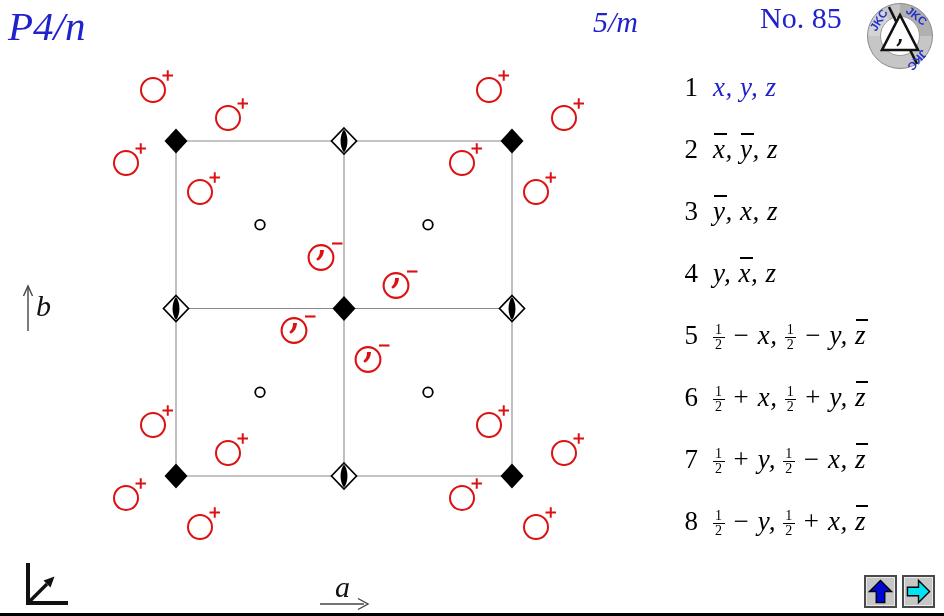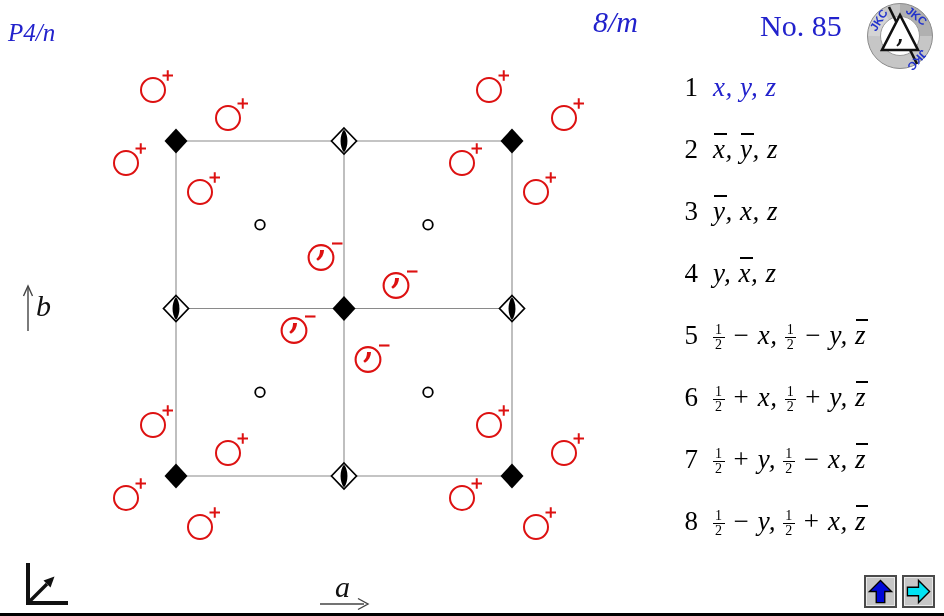--- a/index.html
+++ b/index.html
@@ -1,23 +1,23 @@
 <!DOCTYPE html>
 <html><head>
 <meta charset="utf-8">
 <style>
   html,body{margin:0;padding:0;background:#fff;}
   #screen{position:relative;width:944px;height:616px;background:#ffffff;overflow:hidden;
           font-family:"Liberation Serif","DejaVu Serif",serif;}
-  .hdr{position:absolute;top:19px;font-size:25px;color:#2222cc;white-space:nowrap;}
+  .hdr{position:absolute;top:2px;font-size:41px;color:#2222cc;white-space:nowrap;}
   .it{font-style:italic;}
   #title-short{left:8px;}
   #title-full{left:262px;}
   #point-group{left:593px;top:5px;font-size:30px;}
-  #sg-number{left:760px;top:9px;font-size:30px;font-style:normal;}
+  #sg-number{left:760px;top:1px;font-size:30px;font-style:normal;}
   #diagram-svg{position:absolute;left:0;top:0;}
   
   #positions-list{position:absolute;left:674px;top:72px;width:268px;}
   .pos-row{position:absolute;left:0;display:flex;align-items:baseline;font-size:27px;color:#000;}
   .pos-num{width:24px;text-align:right;margin-right:15px;font-style:normal;}
   .pos-coords{font-style:italic;letter-spacing:0.5px;font-family:Liberation Serif, serif;}
   .pos-coords.blue{color:#2222cc;}
   .ovl{position:relative;}
   .ovl::after{content:"";position:absolute;left:1px;right:-2px;top:-1px;height:1.6px;background:currentColor;}
   .frac{display:inline-block;text-align:center;vertical-align:-0.33em;line-height:0.95;
@@ -31,21 +31,21 @@
   #nav-up-button{left:864px;}
   #nav-next-button{left:902px;}
   .nav-btn svg{display:block;margin:0 auto;}
 </style>
 </head>
 <body>
 
 <div id="screen">
 
   <span id="title-short" class="hdr it">P4/n</span>
-  <span id="point-group" class="hdr it">8/m</span>
+  <span id="point-group" class="hdr it">5/m</span>
   <span id="sg-number" class="hdr">No. 85</span>
 
   <svg id="logo" style="position:absolute;left:866px;top:2px" width="68" height="68" viewBox="0 0 68 68">
     <circle cx="34" cy="34" r="32" fill="#ffffff" stroke="#9a9a9a" stroke-width="1"></circle>
     <circle cx="34" cy="34" r="26" fill="none" stroke="#c6c6c6" stroke-width="13"></circle>
     <path d="M 34 8 A 26 26 0 0 1 60 34" fill="none" stroke="#b0b0b0" stroke-width="13"></path>
     <path d="M 8 34 A 26 26 0 0 1 20 13" fill="none" stroke="#d4d4d4" stroke-width="13"></path>
     <circle cx="34" cy="34" r="19.5" fill="#ffffff" stroke="#9a9a9a" stroke-width="1"></circle>
     <circle cx="34" cy="34" r="32.5" fill="none" stroke="#8e8e8e" stroke-width="1"></circle>
     <line x1="23" y1="5" x2="51" y2="62" stroke="#111" stroke-width="2.6"></line>

